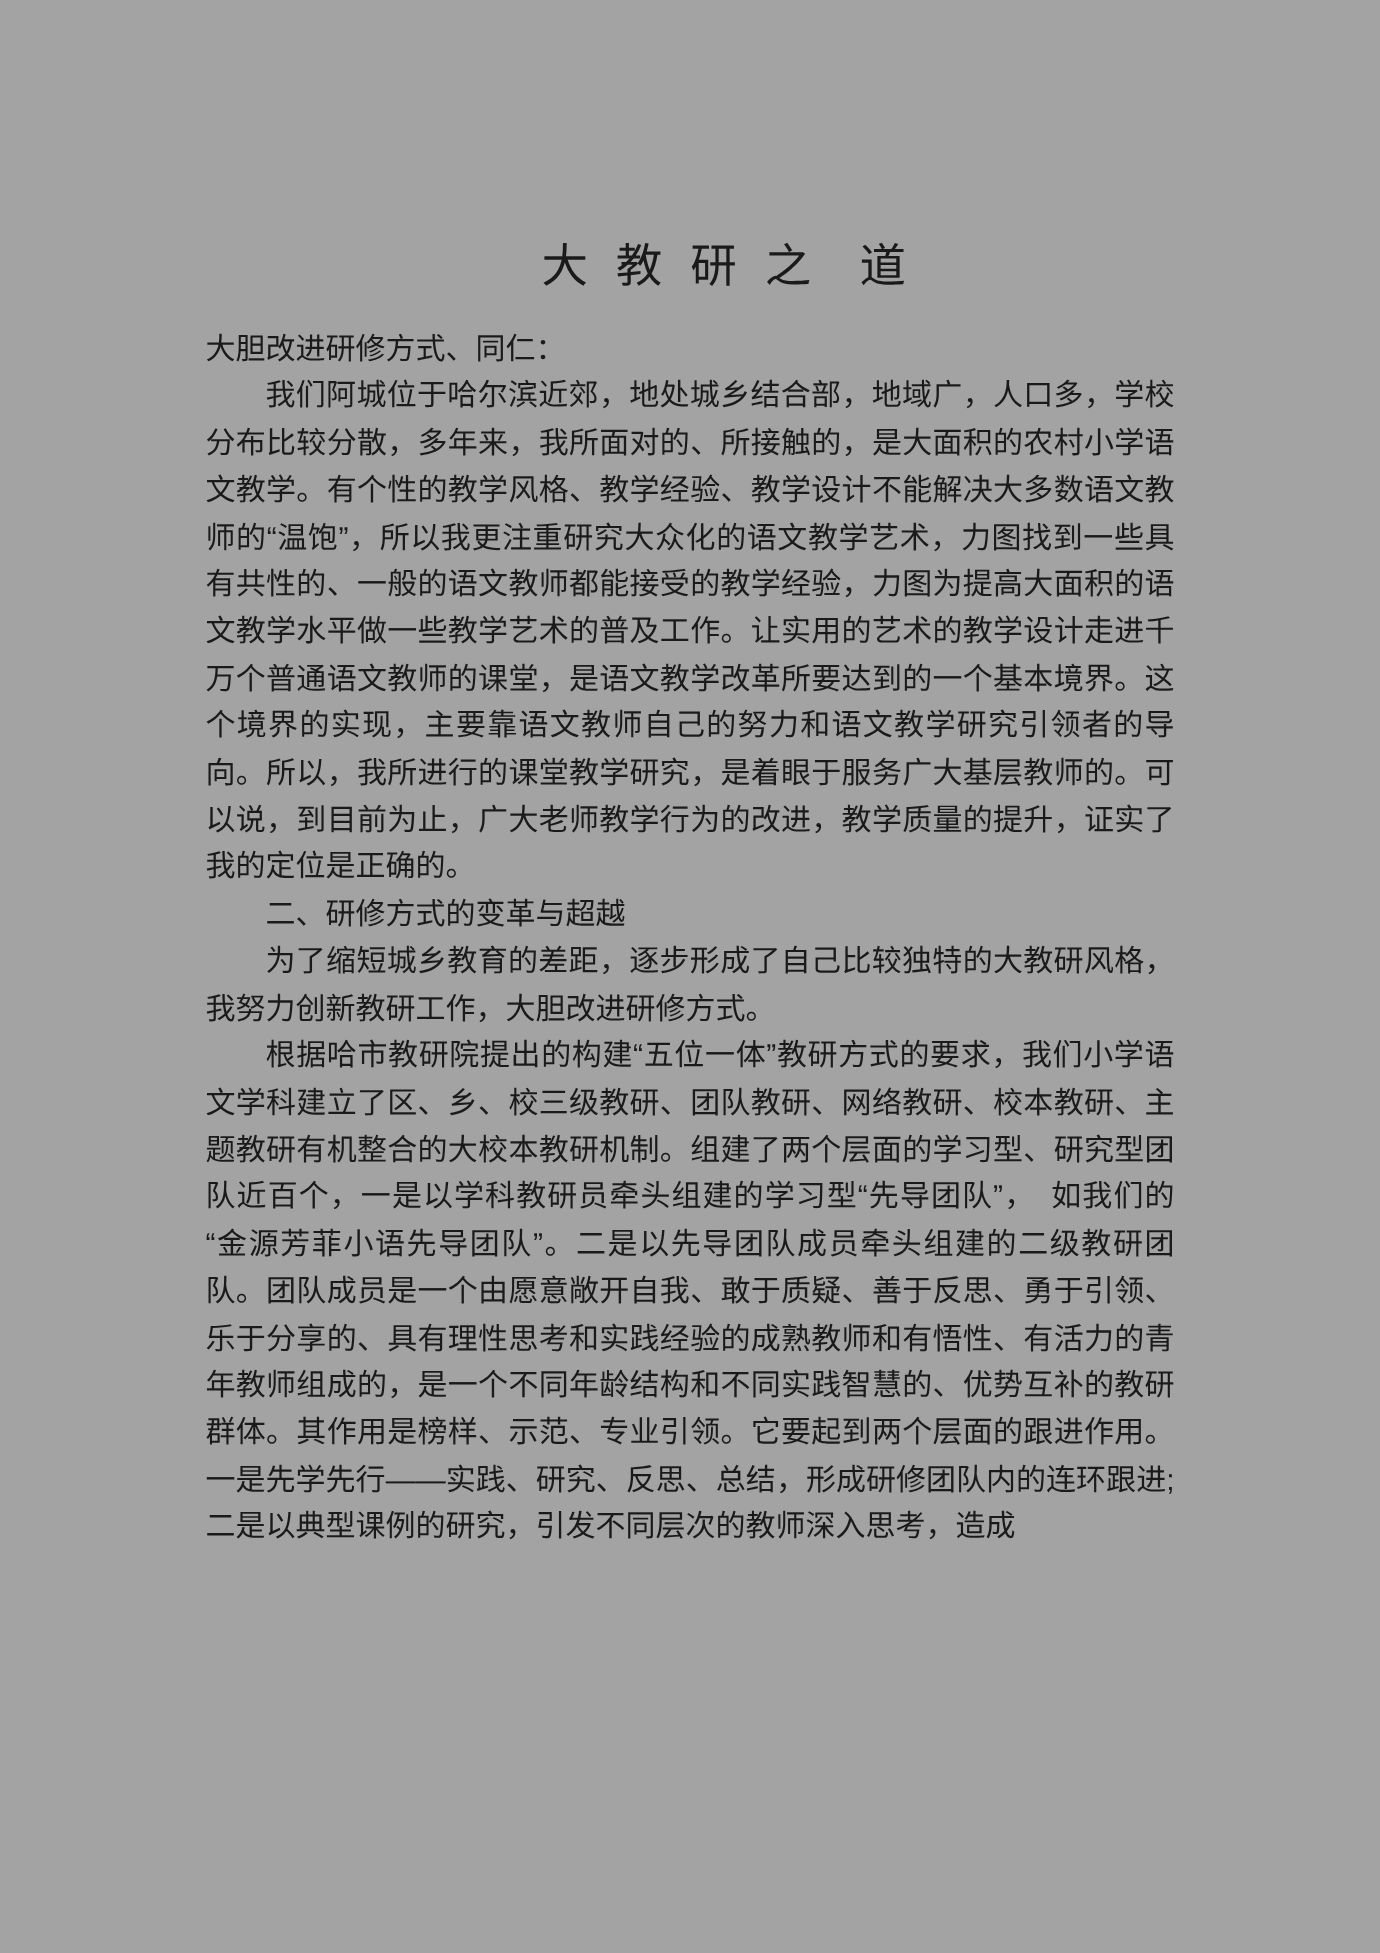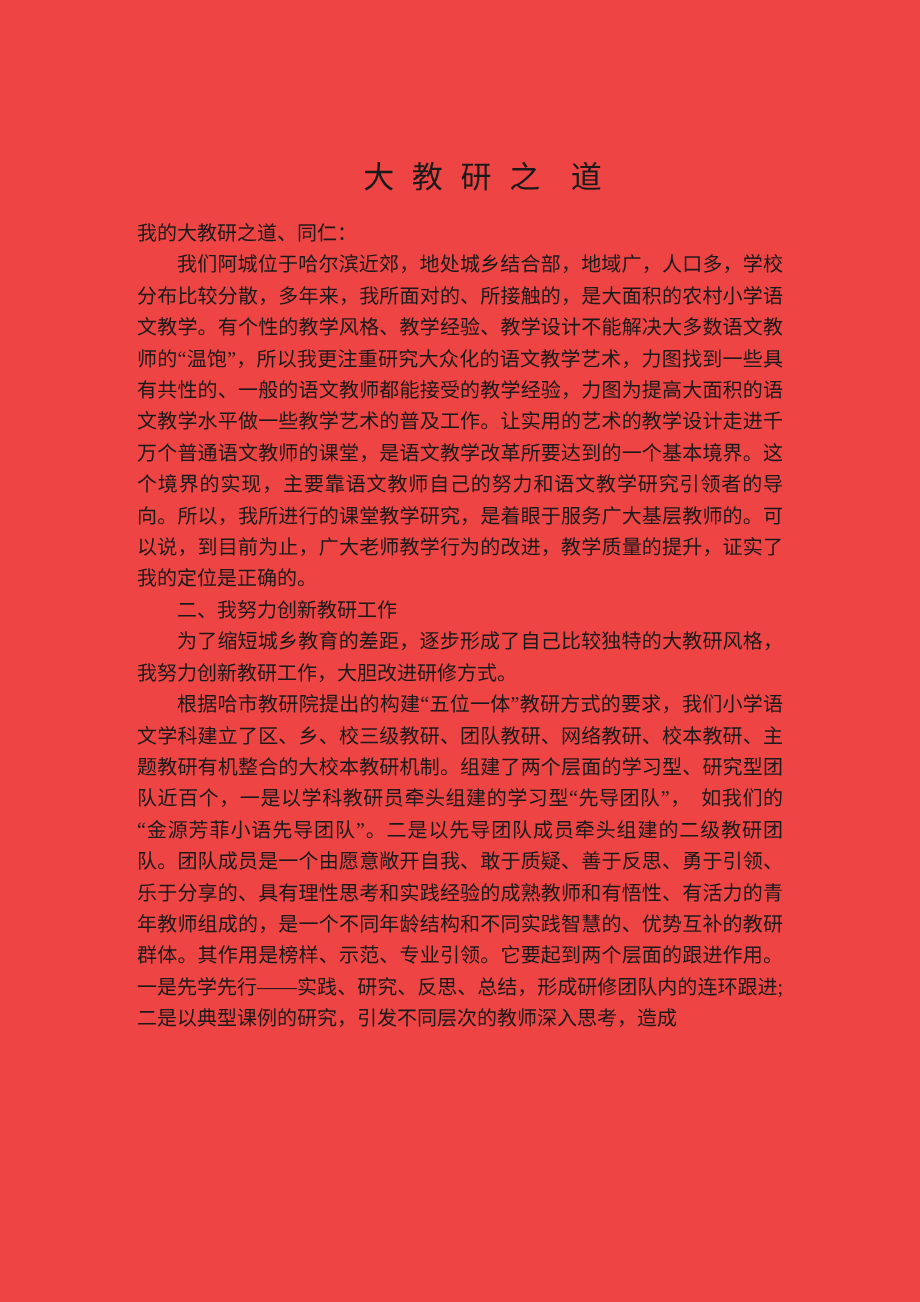--- a/index.html
+++ b/index.html
@@ -4,23 +4,23 @@
 <style>
   html, body {
     margin: 0;
     padding: 0;
     background: #ffffff;
   }
   .page {
     position: relative;
     width: 920px;
     height: 1302px;
-    background: #ef4444;
+    background: #a3a3a3;
     overflow: hidden;
-    font-family: Liberation Serif, serif;
+    font-family: Liberation Sans, sans-serif;
     color: #1a1a1a;
   }
   .content {
     position: absolute;
     left: 137px;
     top: 158px;
     width: 646px;
   }
   .doc-title {
     margin: 0 0 20px 0;
@@ -45,25 +45,25 @@
     text-indent: 0;
   }
 </style>
 </head>
 <body>
 
 <div class="page">
   <div class="content">
     <h1 class="doc-title">大 教 研 之  道</h1>
 
-    <p class="para no-indent">我的大教研之道、同仁：</p>
+    <p class="para no-indent">大胆改进研修方式、同仁：</p>
 
 
 
     <p class="para">我们阿城位于哈尔滨近郊，地处城乡结合部，地域广，人口多，学校分布比较分散，多年来，我所面对的、所接触的，是大面积的农村小学语文教学。有个性的教学风格、教学经验、教学设计不能解决大多数语文教师的“温饱”，所以我更注重研究大众化的语文教学艺术，力图找到一些具有共性的、一般的语文教师都能接受的教学经验，力图为提高大面积的语文教学水平做一些教学艺术的普及工作。让实用的艺术的教学设计走进千万个普通语文教师的课堂，是语文教学改革所要达到的一个基本境界。这个境界的实现，主要靠语文教师自己的努力和语文教学研究引领者的导向。所以，我所进行的课堂教学研究，是着眼于服务广大基层教师的。可以说，到目前为止，广大老师教学行为的改进，教学质量的提升，证实了我的定位是正确的。</p>
 
-    <p class="para">二、我努力创新教研工作</p>
+    <p class="para">二、研修方式的变革与超越</p>
 
     <p class="para">为了缩短城乡教育的差距，逐步形成了自己比较独特的大教研风格，我努力创新教研工作，大胆改进研修方式。</p>
 
     <p class="para">根据哈市教研院提出的构建“五位一体”教研方式的要求，我们小学语文学科建立了区、乡、校三级教研、团队教研、网络教研、校本教研、主题教研有机整合的大校本教研机制。组建了两个层面的学习型、研究型团队近百个，一是以学科教研员牵头组建的学习型“先导团队”，　如我们的“金源芳菲小语先导团队”。二是以先导团队成员牵头组建的二级教研团队。团队成员是一个由愿意敞开自我、敢于质疑、善于反思、勇于引领、乐于分享的、具有理性思考和实践经验的成熟教师和有悟性、有活力的青年教师组成的，是一个不同年龄结构和不同实践智慧的、优势互补的教研群体。其作用是榜样、示范、专业引领。它要起到两个层面的跟进作用。一是先学先行——实践、研究、反思、总结，形成研修团队内的连环跟进; 二是以典型课例的研究，引发不同层次的教师深入思考，造成</p>
   </div>
 </div>
 
 </body></html>

